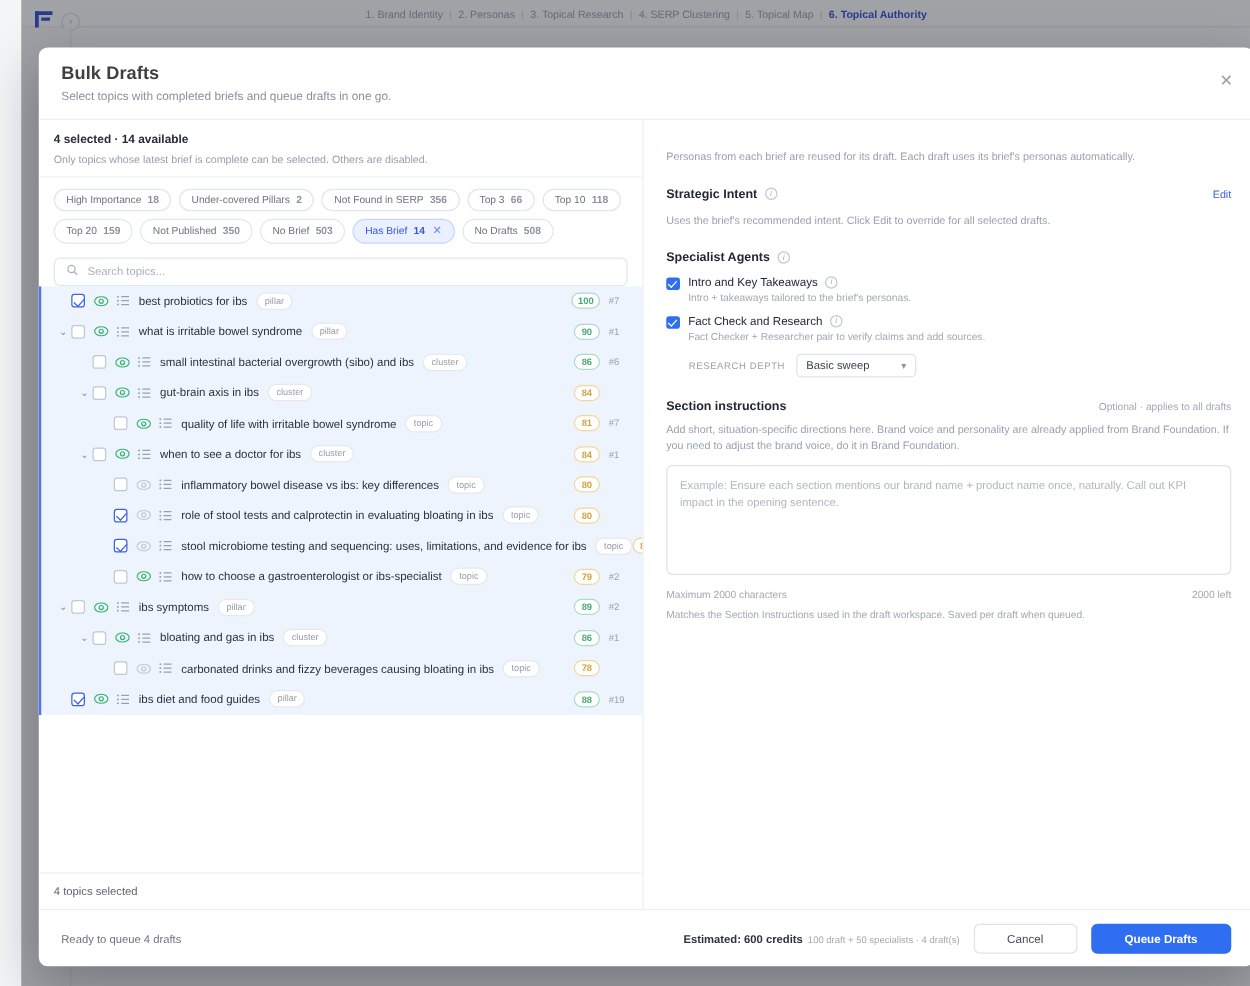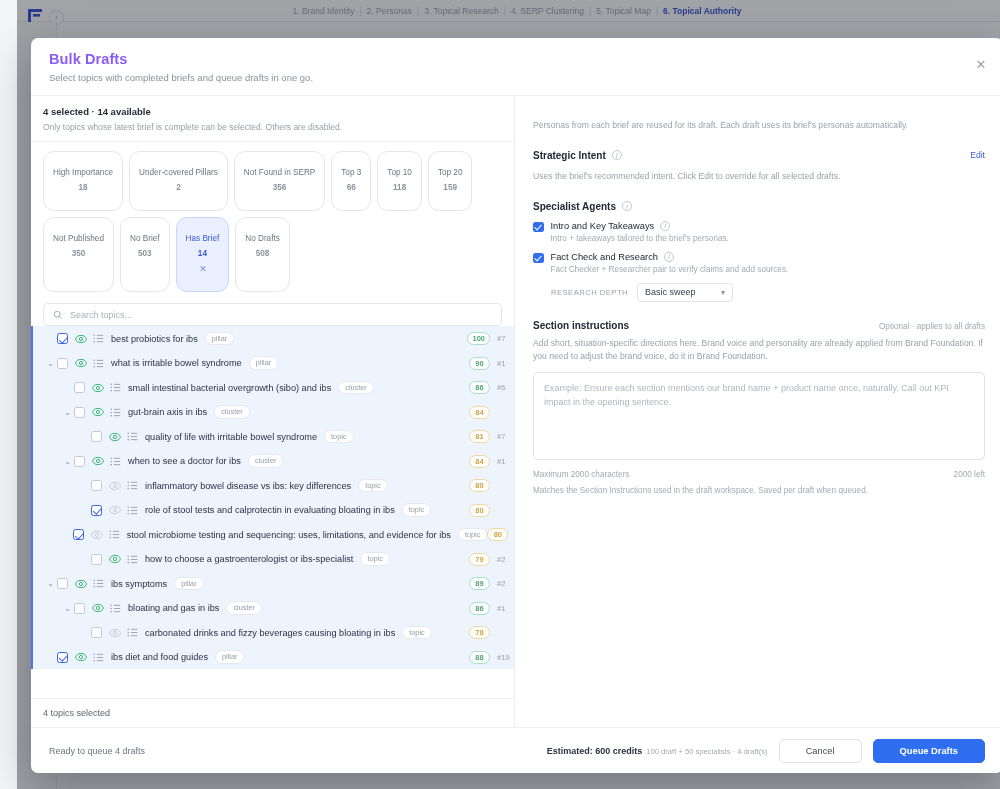--- a/index.html
+++ b/index.html
@@ -50,21 +50,21 @@
     position: absolute; left: 14px; top: 38px; width: 972px; height: 735px;
     background: #ffffff; border-radius: 7px;
     box-shadow: 0 14px 44px rgba(10,15,30,.30);
     display: flex; flex-direction: column; overflow: hidden;
   }
 
   .modal-head {
     padding: 13px 18px 12px 18px; border-bottom: 1px solid #edeff3;
     position: relative; flex: 0 0 auto;
   }
-  .modal-title { font-size: 14.5px; font-weight: bold; color: #8b5cf6; letter-spacing:.1px;}
+  .modal-title { font-size: 14.5px; font-weight: bold; color: #404040; letter-spacing:.1px;}
   .modal-sub { font-size: 9.5px; color: #8a909c; margin-top: 5px; }
   .modal-close {
     position: absolute; right: 12px; top: 16px; width: 20px; height: 20px;
     display: flex; align-items: center; justify-content: center;
     font-size: 13px; color: #9aa1ad; cursor: pointer; border-radius: 4px;
   }
 
   .modal-body { flex: 1 1 auto; display: flex; min-height: 0; }
 
   
@@ -73,22 +73,22 @@
     display: flex; flex-direction: column; min-height: 0;
   }
   .lp-head { padding: 10px 12px 9px 12px; border-bottom: 1px solid #f0f2f5; }
   .lp-count { font-size: 9.5px; font-weight: bold; color: #262c39; }
   .lp-note { font-size: 8.5px; color: #98a0ab; margin-top: 5px; }
 
   .chips { padding: 9px 12px 2px 12px; display: flex; flex-wrap: wrap; gap: 6px; }
   .chip {
     display: inline-flex; align-items: center; gap: 5px;
     border: 1px solid #e3e6ec; border-radius: 11px;
-    padding: 16px 9px; font-size: 8.2px; color: #6d7480; background:#fff;
-    cursor: pointer; white-space: nowrap; line-height: 1.25; flex-direction: column;
+    padding: 3px 9px; font-size: 8.2px; color: #6d7480; background:#fff;
+    cursor: pointer; white-space: nowrap; line-height: 1.25;
   }
   .chip .cnum { color: #8d939e; font-weight: bold; }
   .chip.on { background: #eaf0ff; border-color: #c6d5ff; color: #3558dd; }
   .chip.on .cnum { color: #3558dd; }
   .chip .cx { color: #6f8bee; font-size: 9px; margin-left:1px; }
 
   .searchbox {
     margin: 9px 12px 0 12px; height: 23px;
     border: 1px solid #e3e6ec; border-radius: 5px; background: #fff;
     display: flex; align-items: center; gap: 7px; padding: 0 9px;
@@ -107,21 +107,21 @@
   .lnk { color: #3d62e3; cursor: pointer; }
   .tt-sep { color: #d6dae1; }
   .tt-clear { color: #6d7480; cursor: pointer; }
 
   .tree-scroll { flex: 1 1 auto; overflow: hidden; min-height: 0; }
   .tree-group {
     border-left: 2px solid #4a78ef; background: #eef4fe;
   }
   .row {
     height: 24.5px; display: flex; align-items: center;
-    padding-right: 0; font-size: 9.2px; color: #2b3240; justify-content: center;
+    padding-right: 10px; font-size: 9.2px; color: #2b3240;
   }
   .row .twisty {
     width: 13px; flex: 0 0 13px; display: flex; align-items: center; justify-content: center;
     color: #878e9a; font-size: 8px; cursor: pointer;
   }
   .cbx {
     width: 11px; height: 11px; flex: 0 0 11px; border-radius: 2.5px;
     border: 1px solid #c2c8d2; background: #fff; margin-right: 7px;
     cursor: pointer; position: relative;
   }

